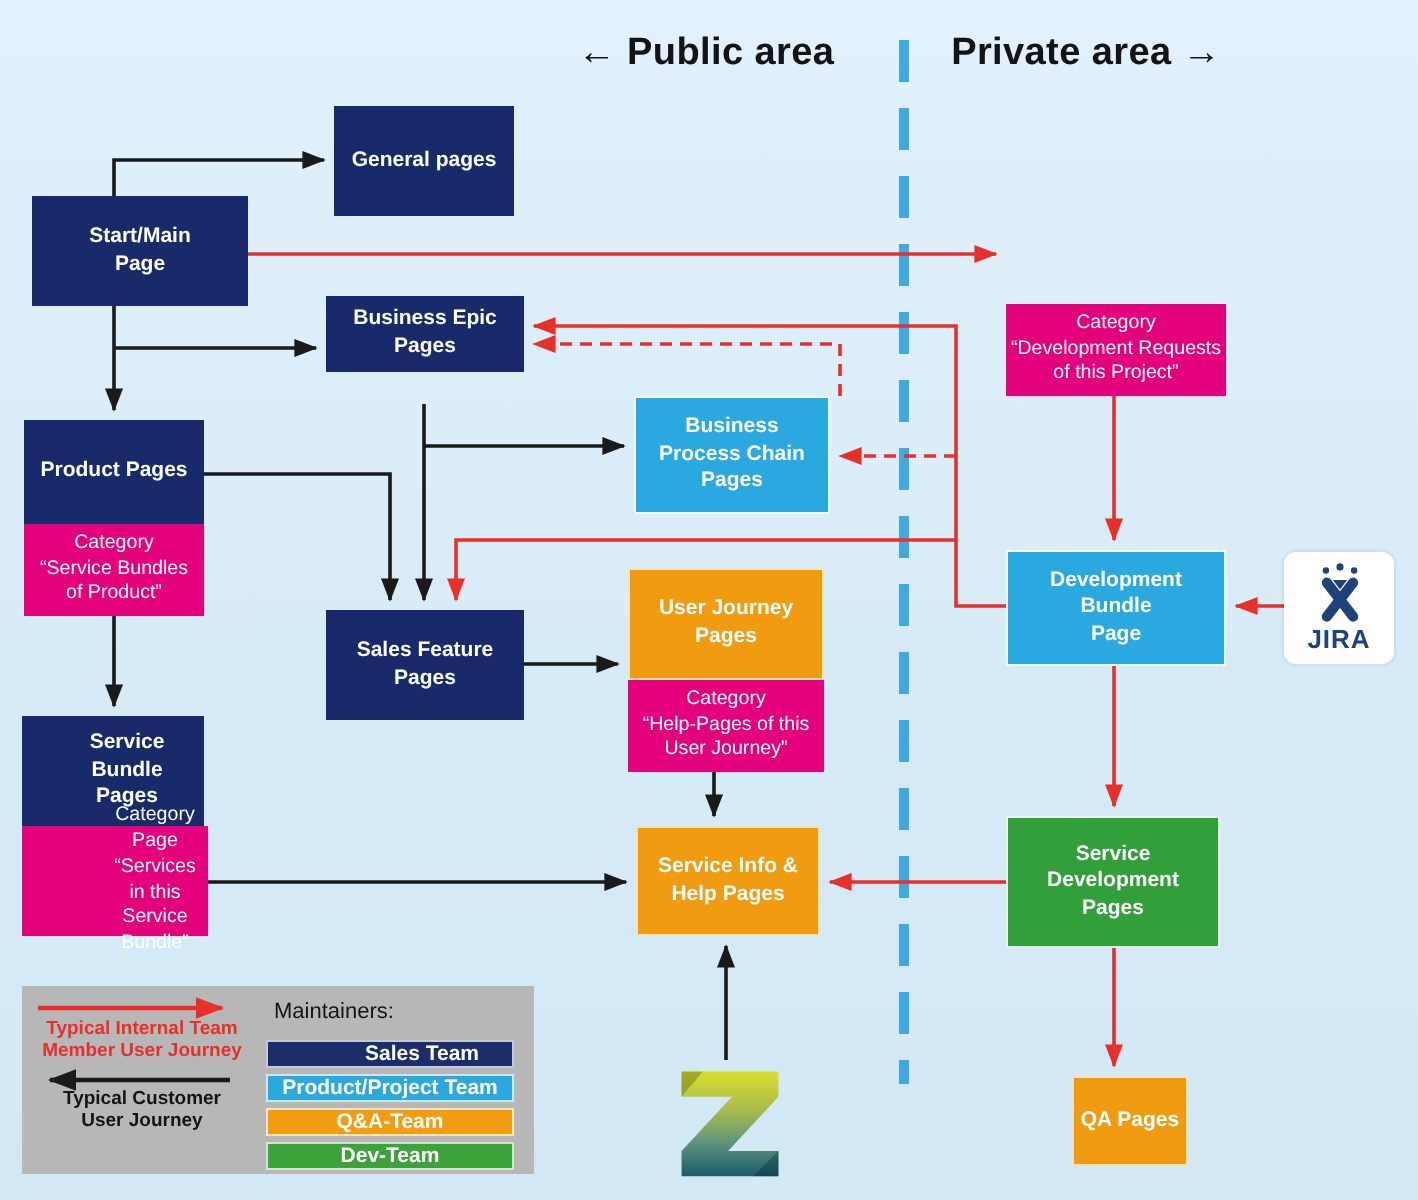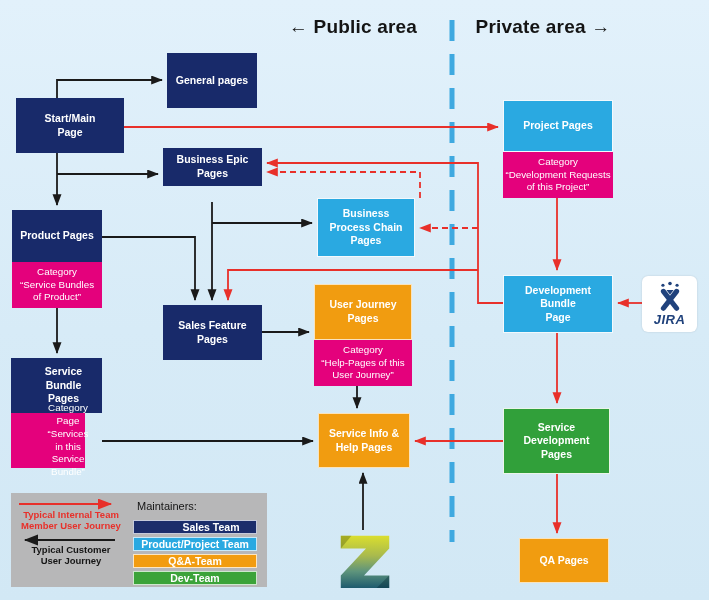--- a/index.html
+++ b/index.html
@@ -18,21 +18,21 @@
   .cat{font-size:9.8px;line-height:1.32;font-weight:normal;}
   .navy{background:#182a6a;}
   .blue{background:#2aa9e1;border:1px solid #f2f9fd;}
   .pinkbg{background:#e4017c;}
   .orangebg{background:#f19c10;}
   .orangebrd{border:1px solid #f9e3bd;}
   .greenbg{background:#31a03a;border:1px solid #eaf5ea;}
   .jira{position:absolute;left:642px;top:276px;width:55px;height:56px;background:#fff;
         border-radius:6px;z-index:2;display:flex;flex-direction:column;align-items:center;
         justify-content:center;box-shadow:0 0 2px rgba(0,0,0,.15);}
-  .jira-text{font-weight:bold;font-size:13px;color:#20427c;letter-spacing:.5px;margin-top:-1px;font-style:italic;}
+  .jira-text{font-weight:bold;font-size:13px;color:#20427c;letter-spacing:.5px;margin-top:-1px;}
   .zlogo{position:absolute;left:334px;top:526px;z-index:2;}
   .legend{position:absolute;left:11px;top:493px;width:256px;height:94px;background:#b7b7b8;z-index:2;}
   .legend-svg{position:absolute;left:0;top:0;}
   .leg-text{position:absolute;text-align:center;font-weight:bold;font-size:9.5px;line-height:1.18;white-space:pre-line;}
   .leg-internal{left:2px;top:16px;width:116px;color:#e8302a;}
   .leg-customer{left:2px;top:51px;width:116px;color:#151515;}
   .leg-maint{position:absolute;left:126px;top:7px;font-weight:normal;font-size:11px;color:#151515;}
   .team-bar{position:absolute;left:122px;width:124px;height:14px;color:#fff;font-weight:bold;
         font-size:10.5px;text-align:center;line-height:13px;border:1px solid rgba(255,255,255,.75);}
 </style>
@@ -90,42 +90,41 @@
   <div class="node navy" style="left:163px;top:148px;width:99px;height:38px;">Business Epic
 Pages</div>
   <div class="node navy" style="left:12px;top:210px;width:90px;height:52px;">Product Pages</div>
   <div class="cat pinkbg" style="left:12px;top:262px;width:90px;height:46px;">Category
 “Service Bundles
 of Product”</div>
   <div class="node navy" style="left:163px;top:305px;width:99px;height:55px;">Sales Feature
 Pages</div>
   <div class="node navy" style="left:11px;top:358px;width:91px;height:55px;padding-left:16px;">Service Bundle
 Pages</div>
-  <div class="cat pinkbg" style="left:11px;top:413px;width:74px;height:55px;padding-left:42px;">Category Page
+  <div class="cat pinkbg" style="left:11px;top:413px;width:93px;height:55px;padding-left:42px;">Category Page
 “Services in this
 Service Bundle”</div>
   <div class="node blue" style="left:317px;top:198px;width:98px;height:59px;">Business
 Process Chain
 Pages</div>
   <div class="node orangebg orangebrd" style="left:314px;top:284px;width:98px;height:56px;">User Journey Pages</div>
   <div class="cat pinkbg" style="left:314px;top:340px;width:98px;height:46px;">Category
 “Help-Pages of this
 User Journey”</div>
   <div class="node orangebg orangebrd" style="left:318px;top:413px;width:92px;height:55px;">Service Info &amp;
 Help Pages</div>
 
-  <div class="node blue" style="left:503px;top:100px;width:110px;height:52px;">Project Pages</div>
   <div class="cat pinkbg" style="left:503px;top:152px;width:110px;height:46px;">Category
 “Development Requests
 of this Project”</div>
   <div class="node blue" style="left:503px;top:275px;width:110px;height:58px;">Development Bundle
 Page</div>
   <div class="node greenbg" style="left:503px;top:408px;width:107px;height:66px;">Service Development
 Pages</div>
-  <div class="node orangebg orangebrd" style="left:519px;top:538px;width:90px;height:45px;">QA Pages</div>
+  <div class="node orangebg orangebrd" style="left:536px;top:538px;width:58px;height:45px;">QA Pages</div>
 
   <div class="jira">
     <svg width="38" height="32" viewBox="0 0 40 34">
       <g fill="#20427c">
         <circle cx="12.5" cy="4.5" r="1.7"></circle>
         <circle cx="20" cy="2.6" r="1.9"></circle>
         <circle cx="27.5" cy="4.5" r="1.7"></circle>
         <polygon points="16.2,9.5 23.8,9.5 20,14.6"></polygon>
       </g>
       <g stroke="#20427c" stroke-width="5.4" stroke-linecap="round">

